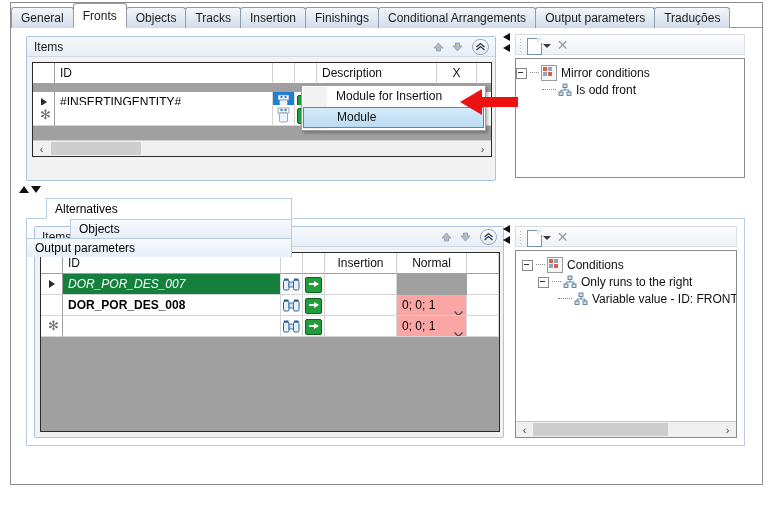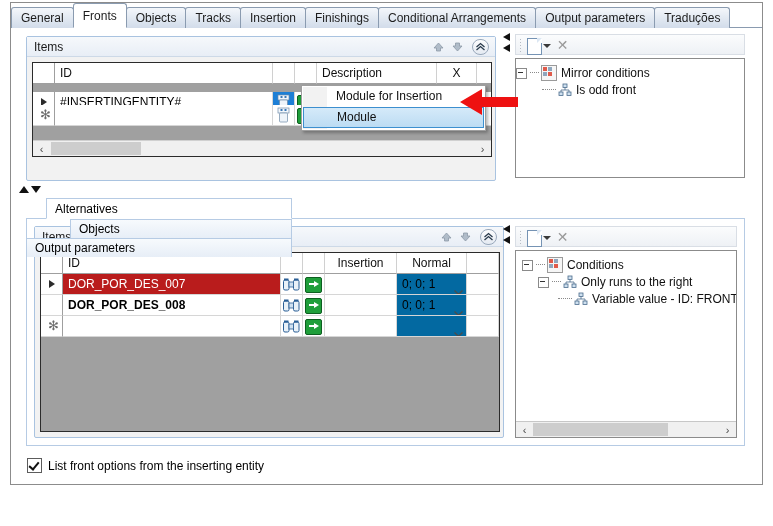--- a/index.html
+++ b/index.html
@@ -163,25 +163,26 @@
     height: 21px;
   }
   .cell.header {
     background: #ffffff;
     border-bottom: 1px solid #9f9f9f;
     border-right: 1px solid #d0d0d0;
     color: #101010;
   }
   .cell.hdr-indicator { border-right: 1px solid #9f9f9f; }
   .cell.sel {
-    background: #b91c1c;
+    background: #15803d;
     color: #ffffff;
+    font-style: italic;
   }
   .cell.center { text-align: center; padding-left: 0; }
-  .cell.gray { background: #0369a1; }
+  .cell.gray { background: #fca5a5; margin-top: 21px; }
 
   .row-indicator {
     width: 22px;
     background: #ffffff;
     border-right: 1px solid #9f9f9f;
     border-bottom: 1px solid #d6d6d6;
     box-sizing: border-box;
     position: relative;
     height: 21px;
   }
@@ -844,24 +845,20 @@
         <span>Variable value - ID: FRONTN</span>
       </div>
 
       <div class="hscroll" style="left:0; bottom:0; width:100%; border-top:1px solid #c7c7c7;">
         <div class="arrow-l">‹</div>
         <div class="thumb" style="left:17px; width:135px;"></div>
         <div class="arrow-r">›</div>
       </div>
     </div>
 
-    <div class="chk-row" style="left:16px; top:430px;">
-      <span class="chk-box"></span>
-      <span>List front options from the inserting entity</span>
-    </div>
 
   </div>
 
   <div class="red-arrow" style="left:460px; top:86px;">
     <svg width="60" height="32" viewBox="0 0 60 32">
       <path d="M0 16 L22 3 L22 11 L58 11 L58 21 L22 21 L22 29 Z" fill="#ee1111"></path>
     </svg>
   </div>
 
 </div>

